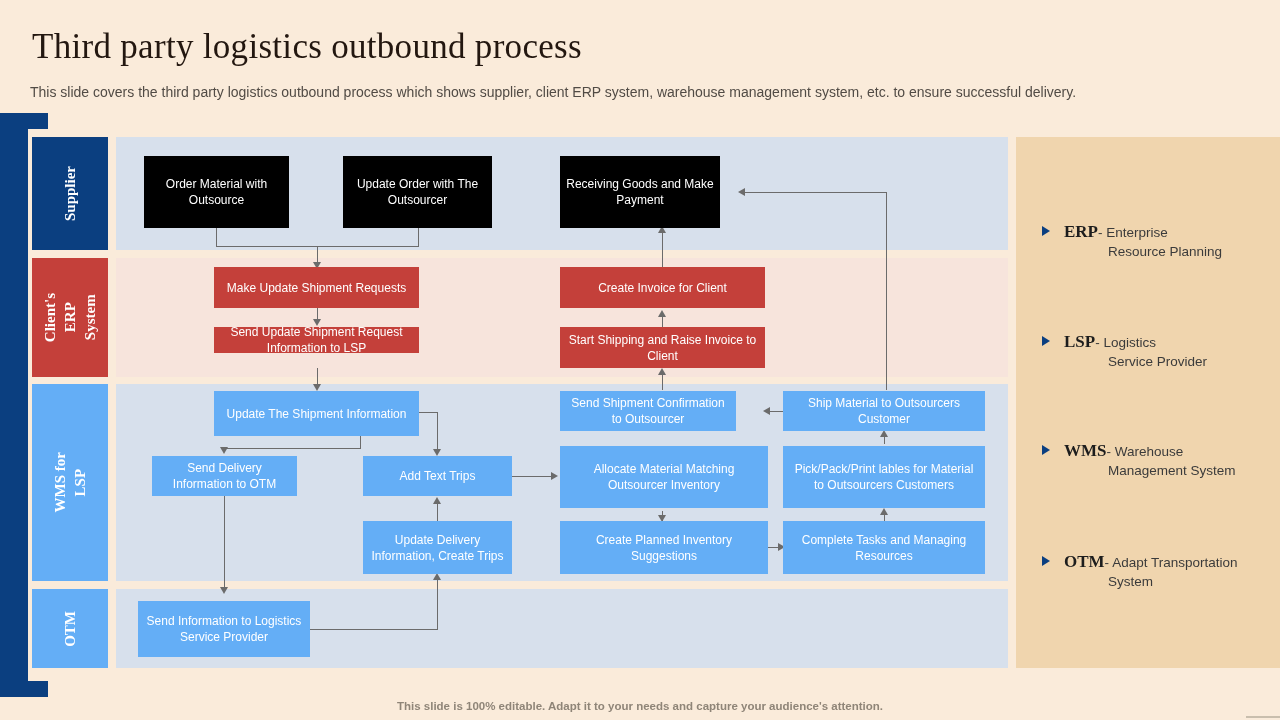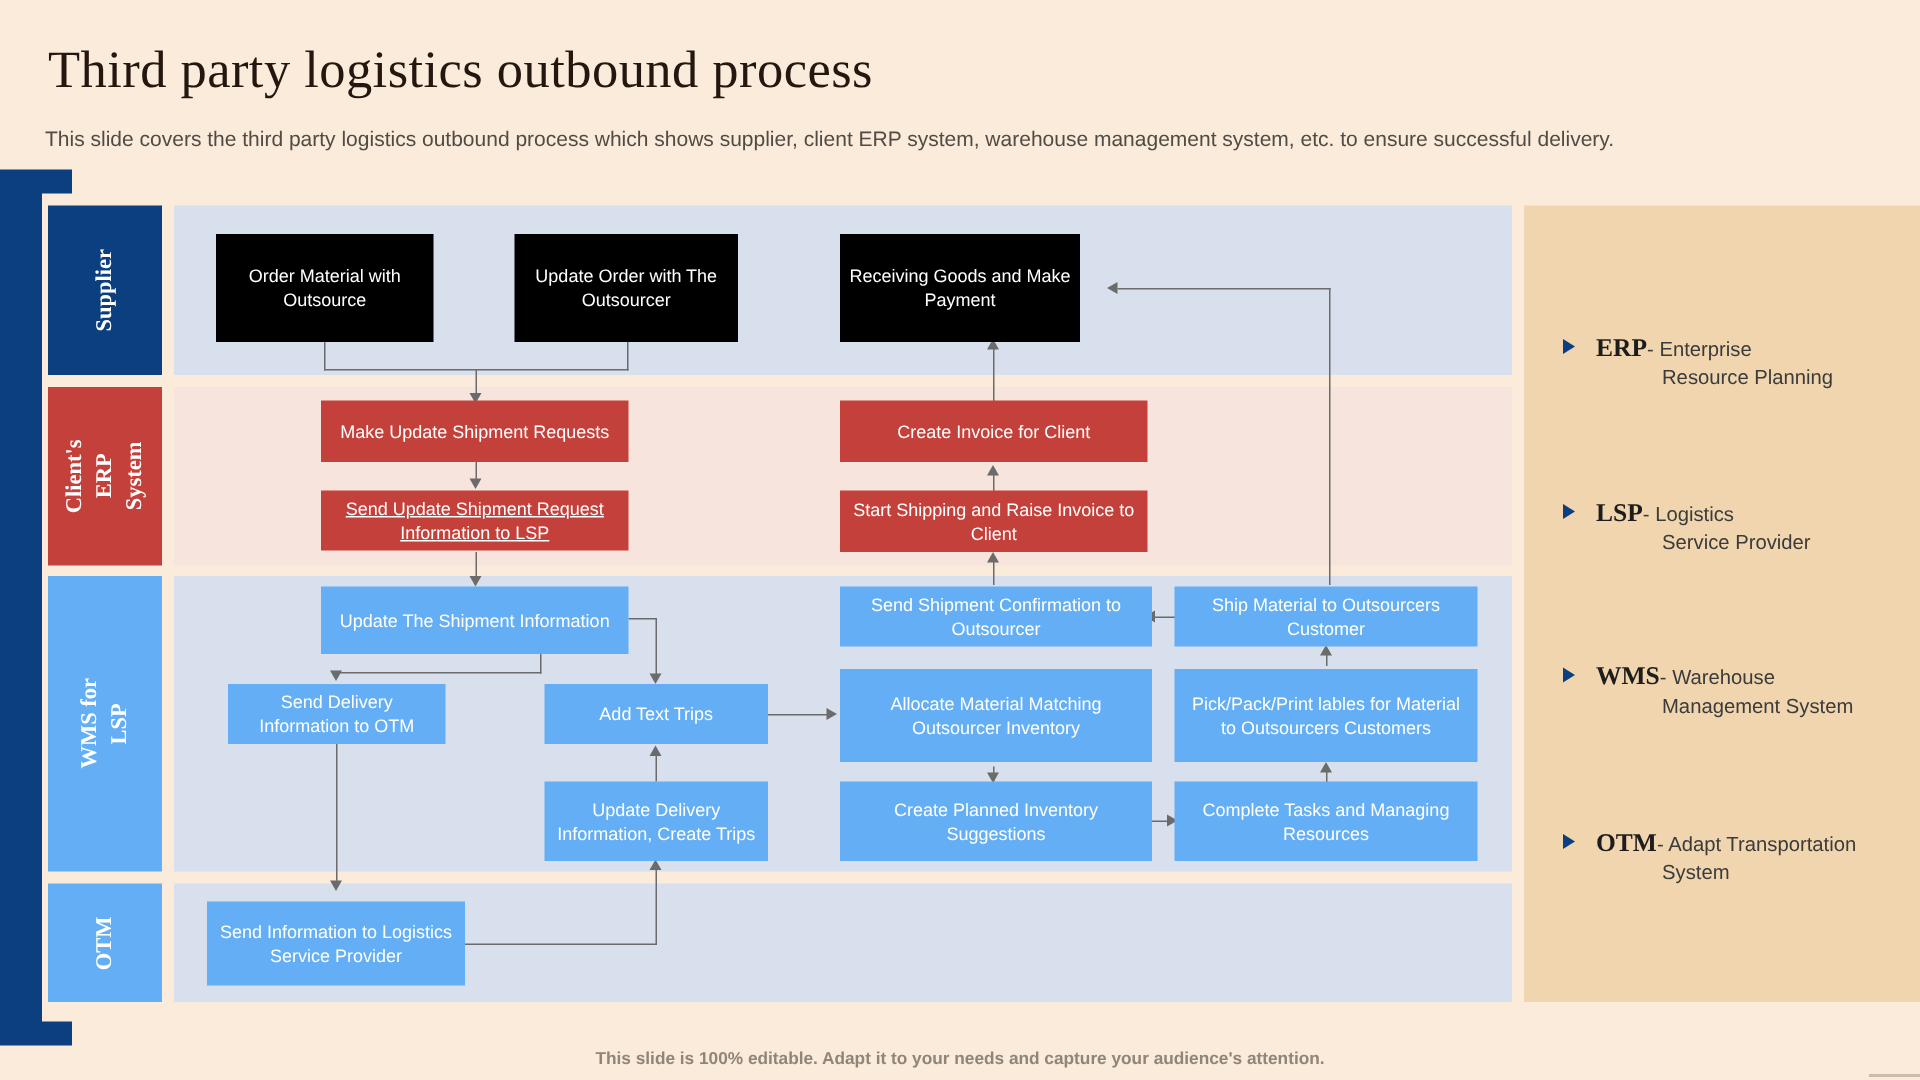--- a/index.html
+++ b/index.html
@@ -180,29 +180,29 @@
 
   <div class="ln h" style="left:310px;top:629px;width:128px;"></div>
   <div class="ln v" style="left:437px;top:578px;height:52px;"></div>
   <div class="arw up" style="left:433px;top:573px;"></div>
 
   <div class="node navy" style="left:144px;top:156px;width:145px;height:72px;">Order Material with Outsource</div>
   <div class="node navy" style="left:343px;top:156px;width:149px;height:72px;">Update Order with The Outsourcer</div>
   <div class="node navy" style="left:560px;top:156px;width:160px;height:72px;">Receiving Goods and Make Payment</div>
 
   <div class="node red" style="left:214px;top:267px;width:205px;height:41px;">Make Update Shipment Requests</div>
-  <div class="node red" style="left:214px;top:327px;width:205px;height:40px;text-decoration:underline;">Send Update Shipment Request Information to LSP</div>
+  <div class="node red" style="left:214px;top:327px;width:205px;height:26px;">Send Update Shipment Request Information to LSP</div>
   <div class="node red" style="left:560px;top:267px;width:205px;height:41px;">Create Invoice for Client</div>
   <div class="node red" style="left:560px;top:327px;width:205px;height:41px;">Start Shipping and Raise Invoice to Client</div>
 
   <div class="node blue" style="left:214px;top:391px;width:205px;height:45px;">Update The Shipment Information</div>
   <div class="node blue" style="left:152px;top:456px;width:145px;height:40px;">Send Delivery Information to OTM</div>
   <div class="node blue" style="left:363px;top:456px;width:149px;height:40px;">Add Text Trips</div>
   <div class="node blue" style="left:363px;top:521px;width:149px;height:53px;">Update Delivery Information, Create Trips</div>
-  <div class="node blue" style="left:560px;top:391px;width:208px;height:40px;">Send Shipment Confirmation to Outsourcer</div>
+  <div class="node blue" style="left:560px;top:391px;width:176px;height:40px;">Send Shipment Confirmation to Outsourcer</div>
   <div class="node blue" style="left:560px;top:446px;width:208px;height:62px;">Allocate Material Matching Outsourcer Inventory</div>
   <div class="node blue" style="left:560px;top:521px;width:208px;height:53px;">Create Planned Inventory Suggestions</div>
   <div class="node blue" style="left:783px;top:391px;width:202px;height:40px;">Ship Material to Outsourcers Customer</div>
   <div class="node blue" style="left:783px;top:446px;width:202px;height:62px;">Pick/Pack/Print lables for Material to Outsourcers Customers</div>
   <div class="node blue" style="left:783px;top:521px;width:202px;height:53px;">Complete Tasks and Managing Resources</div>
 
   <div class="node blue" style="left:138px;top:601px;width:172px;height:56px;">Send Information to Logistics Service Provider</div>
 
   <div class="legend">
 

